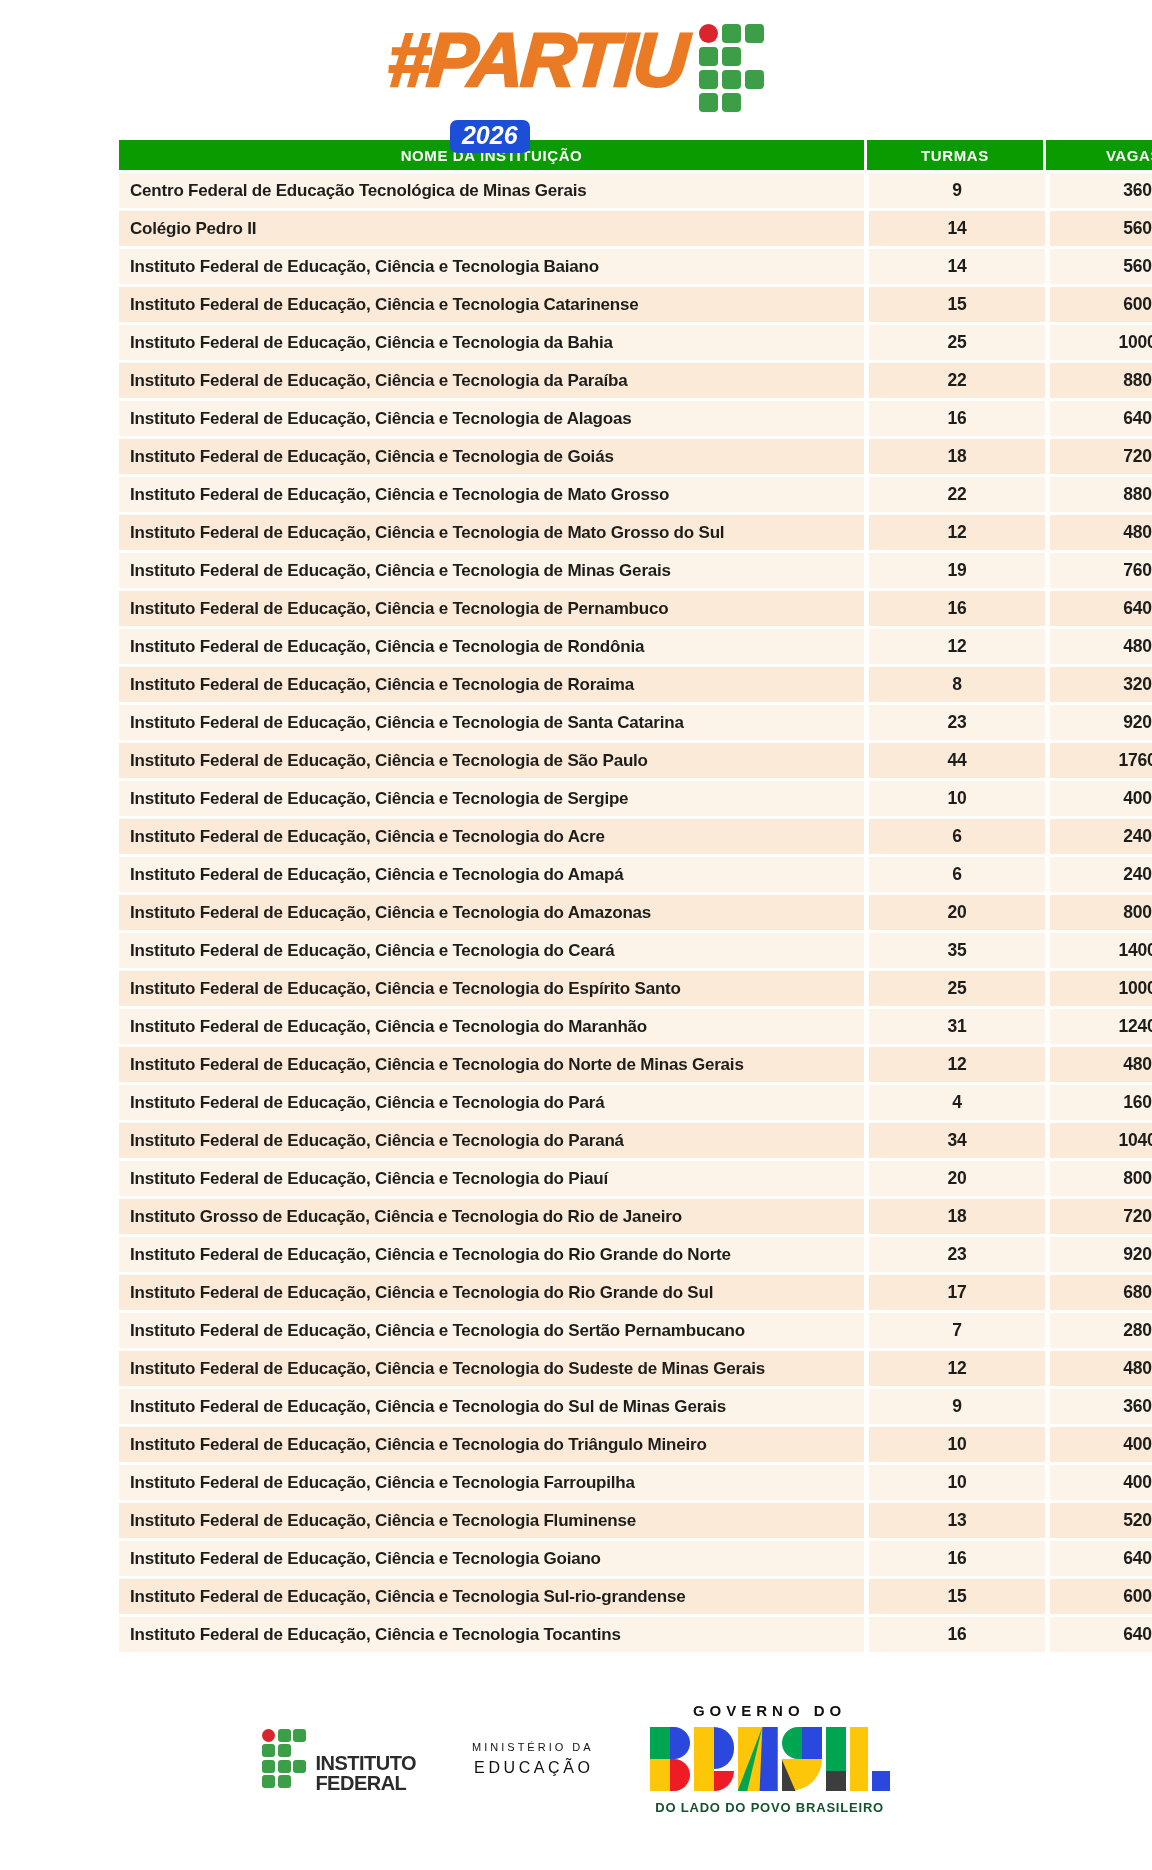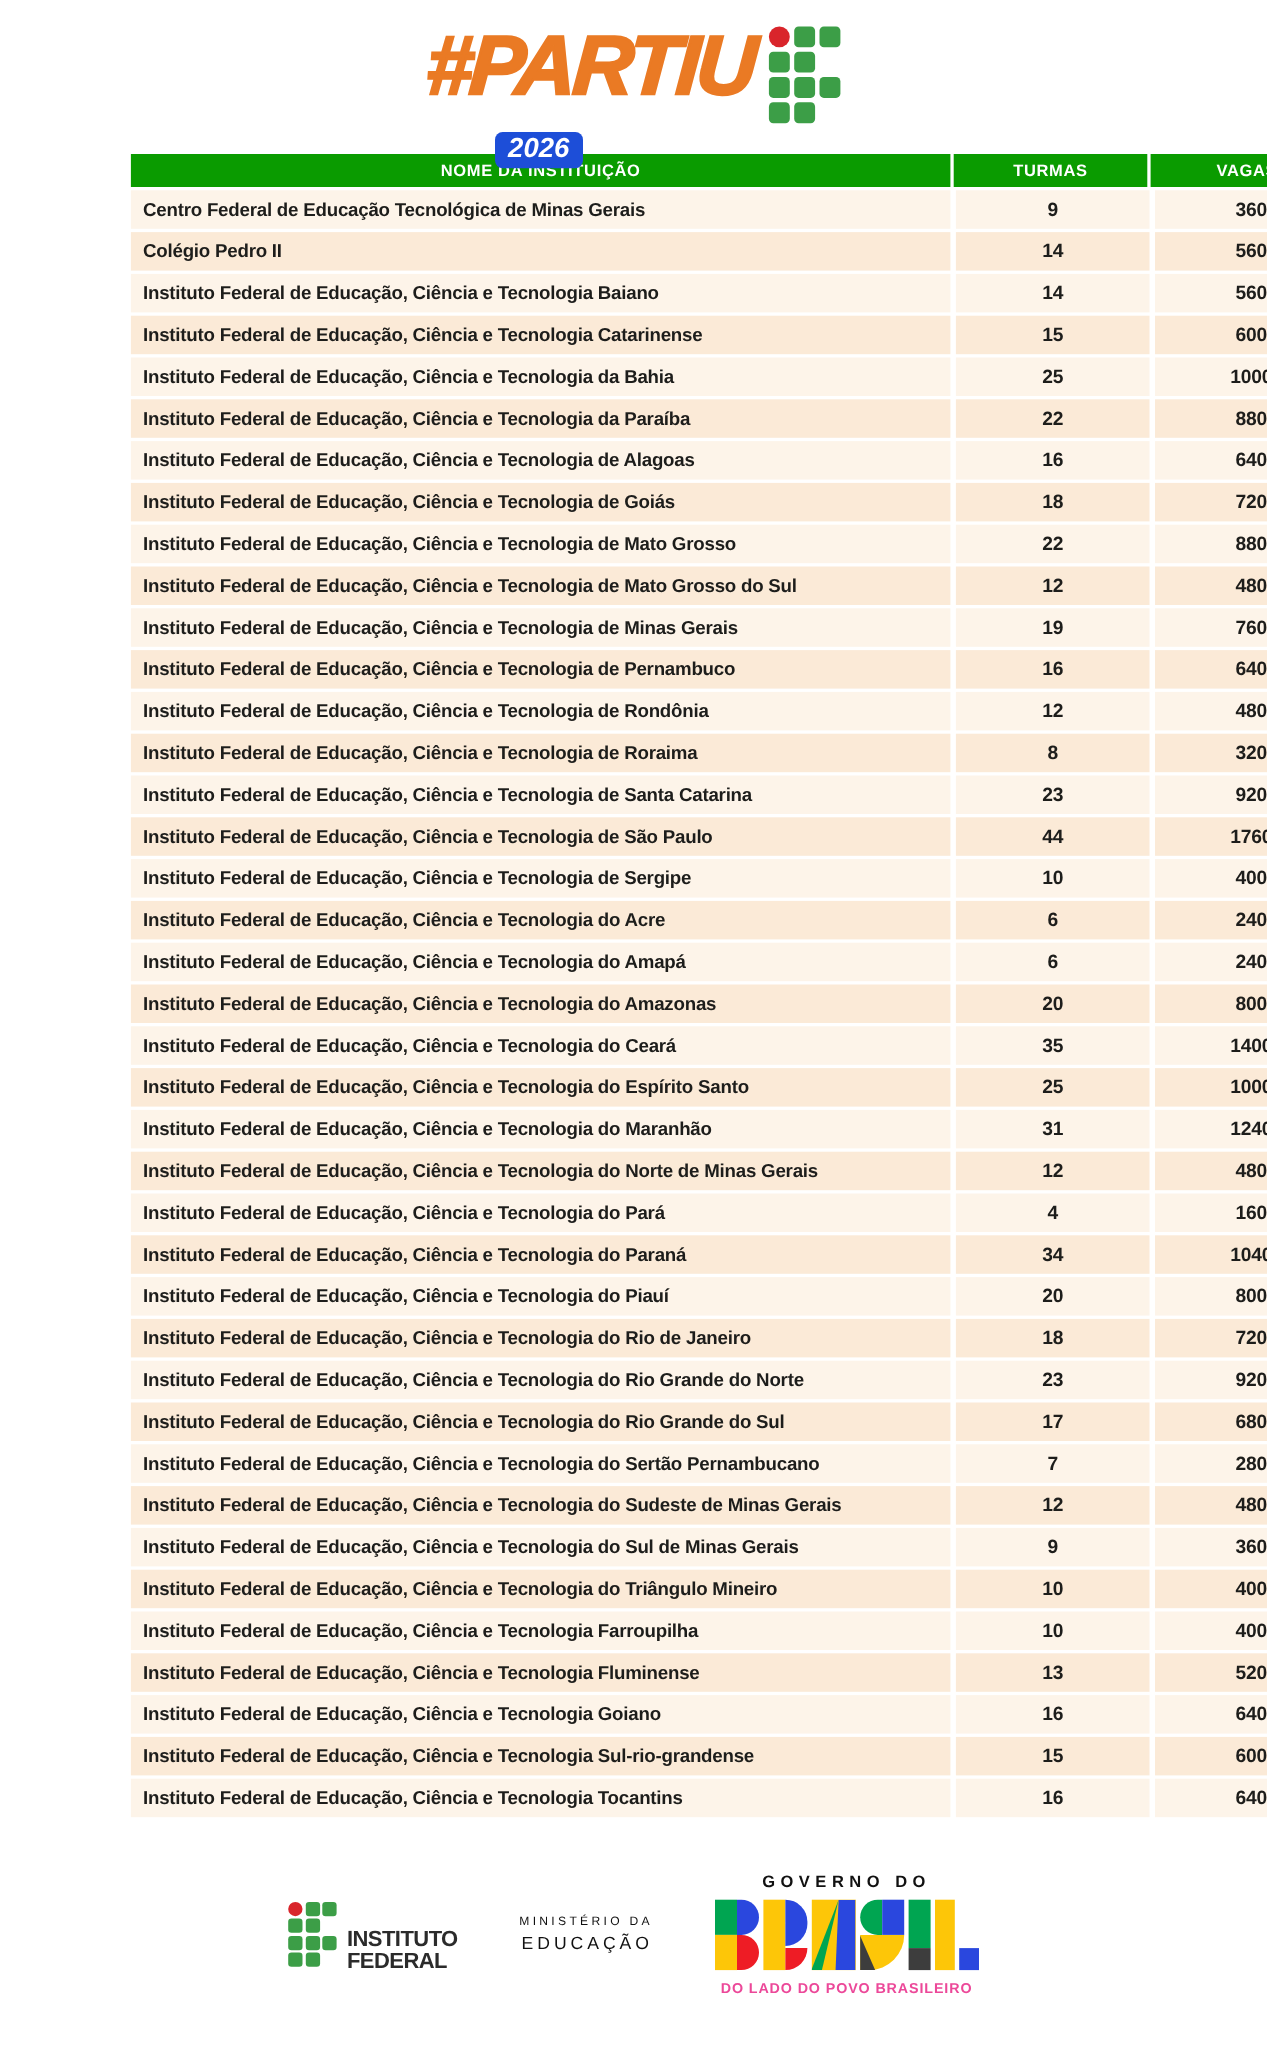--- a/index.html
+++ b/index.html
@@ -74,21 +74,21 @@
   .ministerio { text-align:right; color:#111111; }
   .ministerio .l1 { font-size:11px; letter-spacing:3px; font-weight:normal;text-align:right; }
   .ministerio .l2 { font-size:16px; letter-spacing:3.6px; font-weight:normal; margin-top:6px; }
   .governo { text-align:center; }
   .governo .top {
     font-size:15px; font-weight:bold; letter-spacing:5px;
     color:#111111; margin-bottom:8px;
   }
   .governo .bottom {
     font-size:13px; font-weight:bold; letter-spacing:0.8px;
-    color:#ec4899; margin-top:9px;
+    color:#14532d; margin-top:9px;
   }
   .brasil-mosaic { position:relative; width:240px; height:64px; margin:0 auto; }
   .brasil-mosaic div { position:absolute; }
   
   .b-g { left:0; top:0; width:20px; height:32px; background:#00A551; }
   .b-b { left:20px; top:0; width:20px; height:32px; background:#2A47DE; border-radius:0 32px 32px 0; }
   .b-y { left:0; top:32px; width:20px; height:32px; background:#FDC608; }
   .b-r { left:20px; top:32px; width:20px; height:32px; background:#EE1C25; border-radius:0 32px 32px 0; }
   
   .r-y { left:44px; top:0; width:20px; height:64px; background:#FDC608; }
@@ -302,21 +302,21 @@
       <div class="cell num">1040</div>
     </div>
 
     <div class="row odd">
       <div class="cell name">Instituto Federal de Educação, Ciência e Tecnologia do Piauí</div>
       <div class="cell num">20</div>
       <div class="cell num">800</div>
     </div>
 
     <div class="row even">
-      <div class="cell name">Instituto Federal de Educação, Ciência e Tecnologia do Rio de Janeiro</div>
+      <div class="cell name">Instituto Grosso de Educação, Ciência e Tecnologia do Rio de Janeiro</div>
       <div class="cell num">18</div>
       <div class="cell num">720</div>
     </div>
 
     <div class="row odd">
       <div class="cell name">Instituto Federal de Educação, Ciência e Tecnologia do Rio Grande do Norte</div>
       <div class="cell num">23</div>
       <div class="cell num">920</div>
     </div>
 

